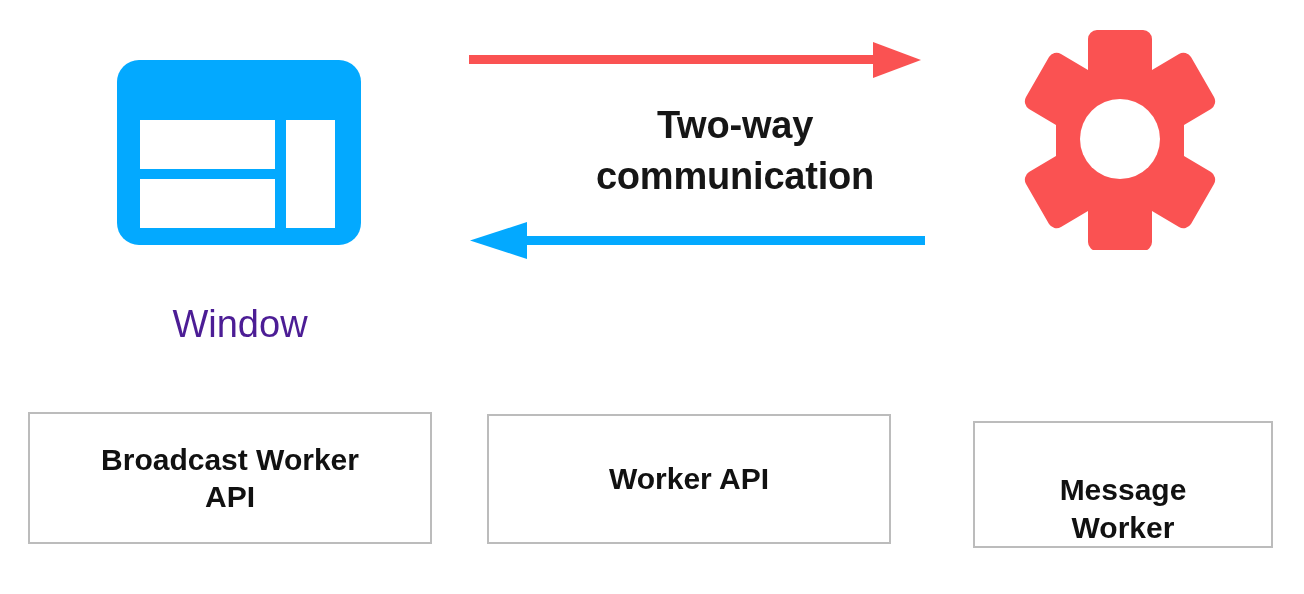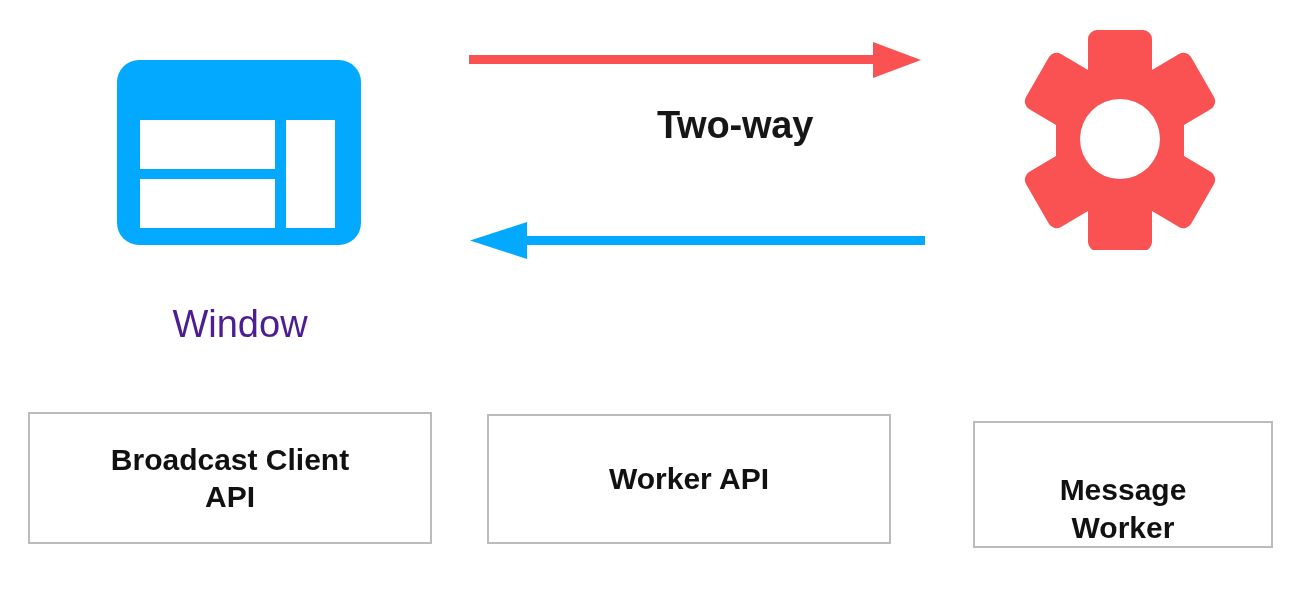--- a/index.html
+++ b/index.html
@@ -131,27 +131,28 @@
     </g>
 
     <g>
       <rect x="46" y="206" width="424" height="9" fill="#03A9FF"></rect>
       <polygon points="72,192 72,229 15,210.5" fill="#03A9FF"></polygon>
     </g>
   </svg>
 
   <div class="caption">
     <div>Two-way</div>
+    <div>communication</div>
   </div>
 
   <div class="node-label" id="label-window">Window</div>
 
   <div class="api-box" id="api-box-0" style="border-color: rgb(188, 188, 188);">
     <div>
-      <span>Broadcast Client</span><br>
+      <span>Broadcast Worker</span><br>
       <span>API</span>
     </div>
   </div>
 
   <div class="api-box" id="api-box-1" style="border-color: rgb(188, 188, 188);">
     <div>
       <span>Worker API</span>
     </div>
   </div>
 

